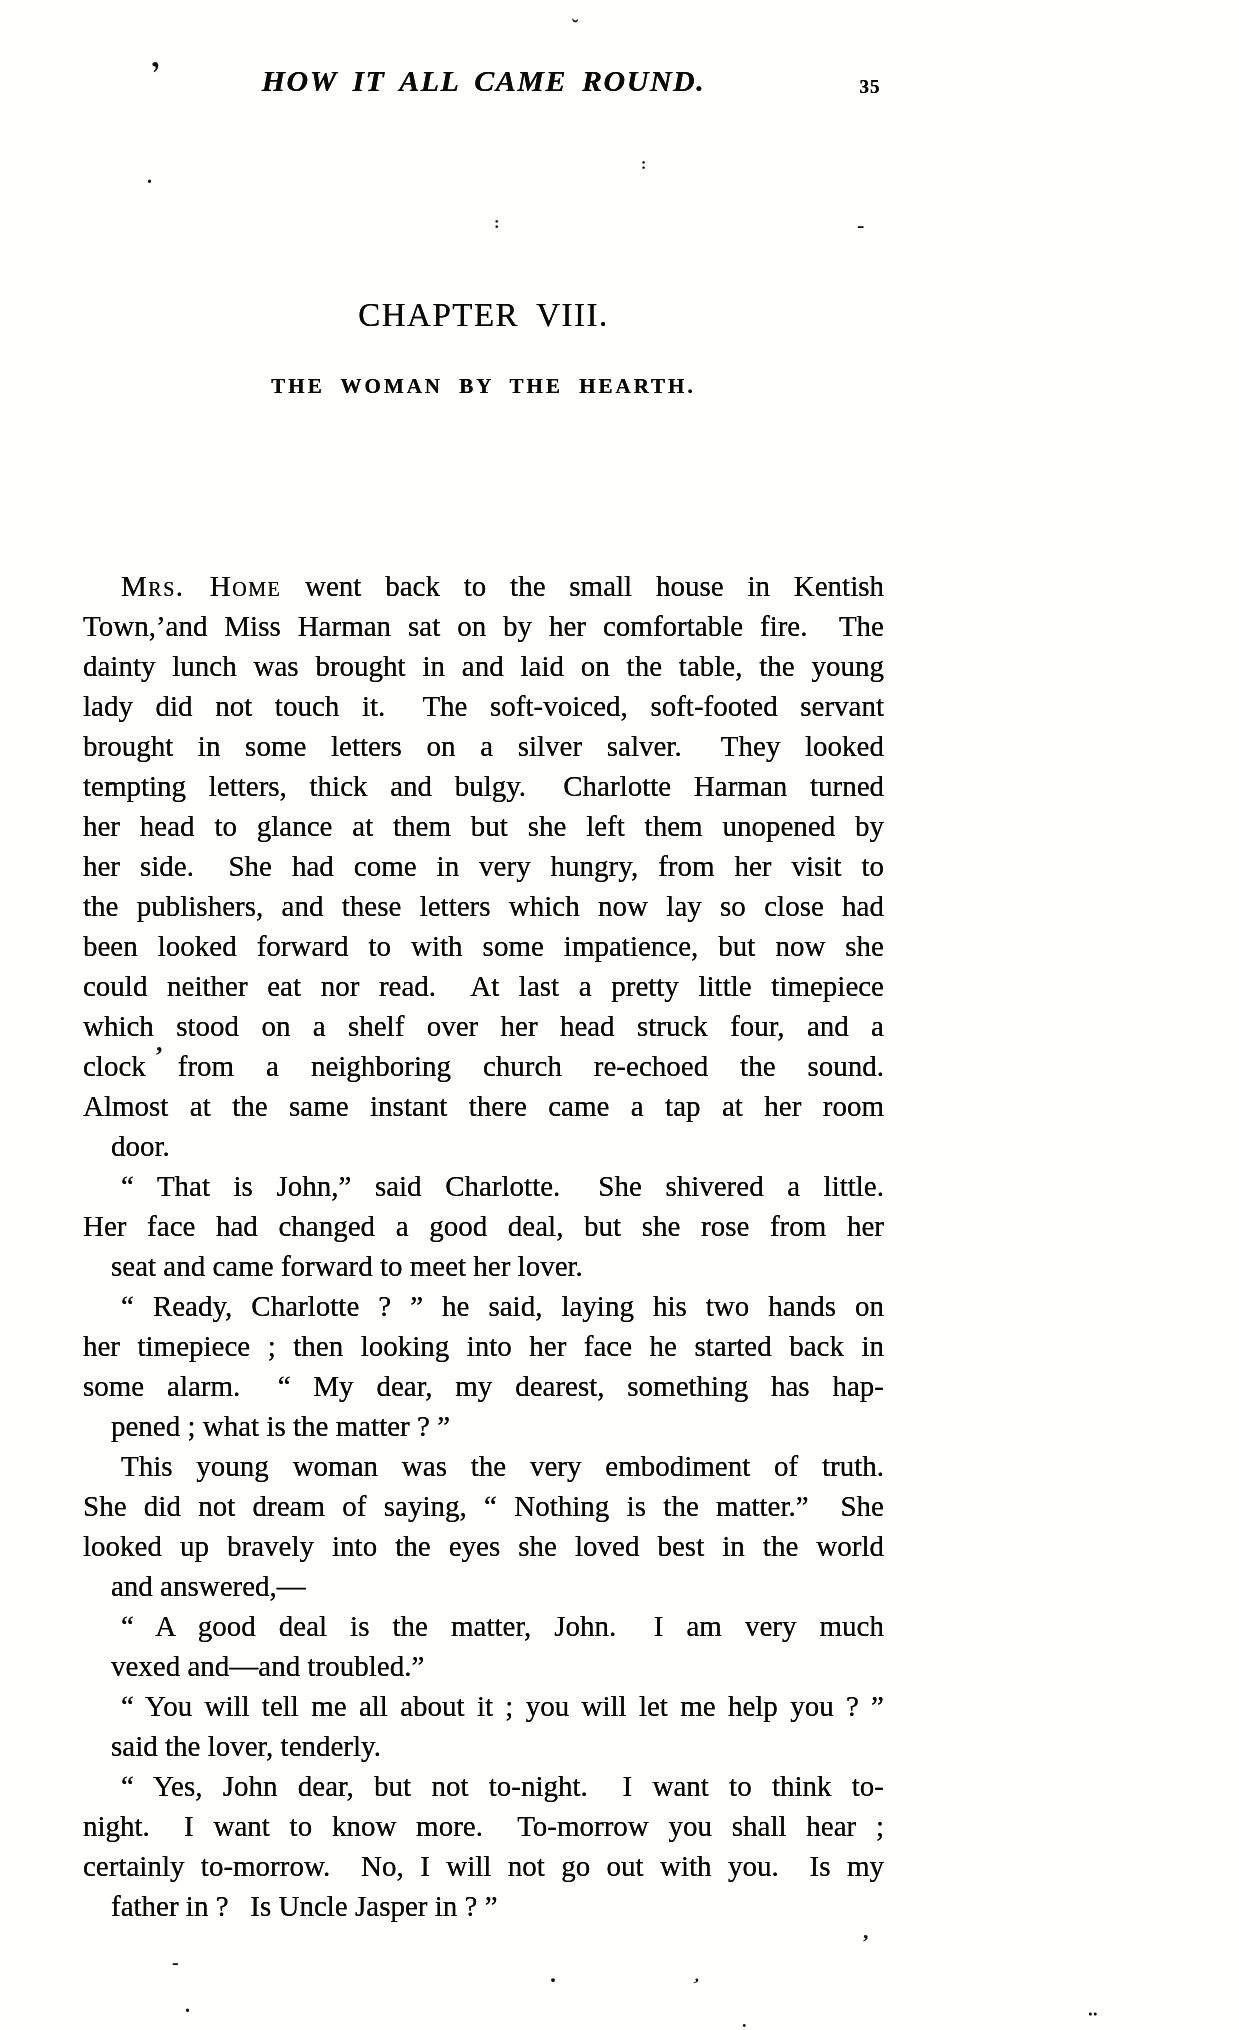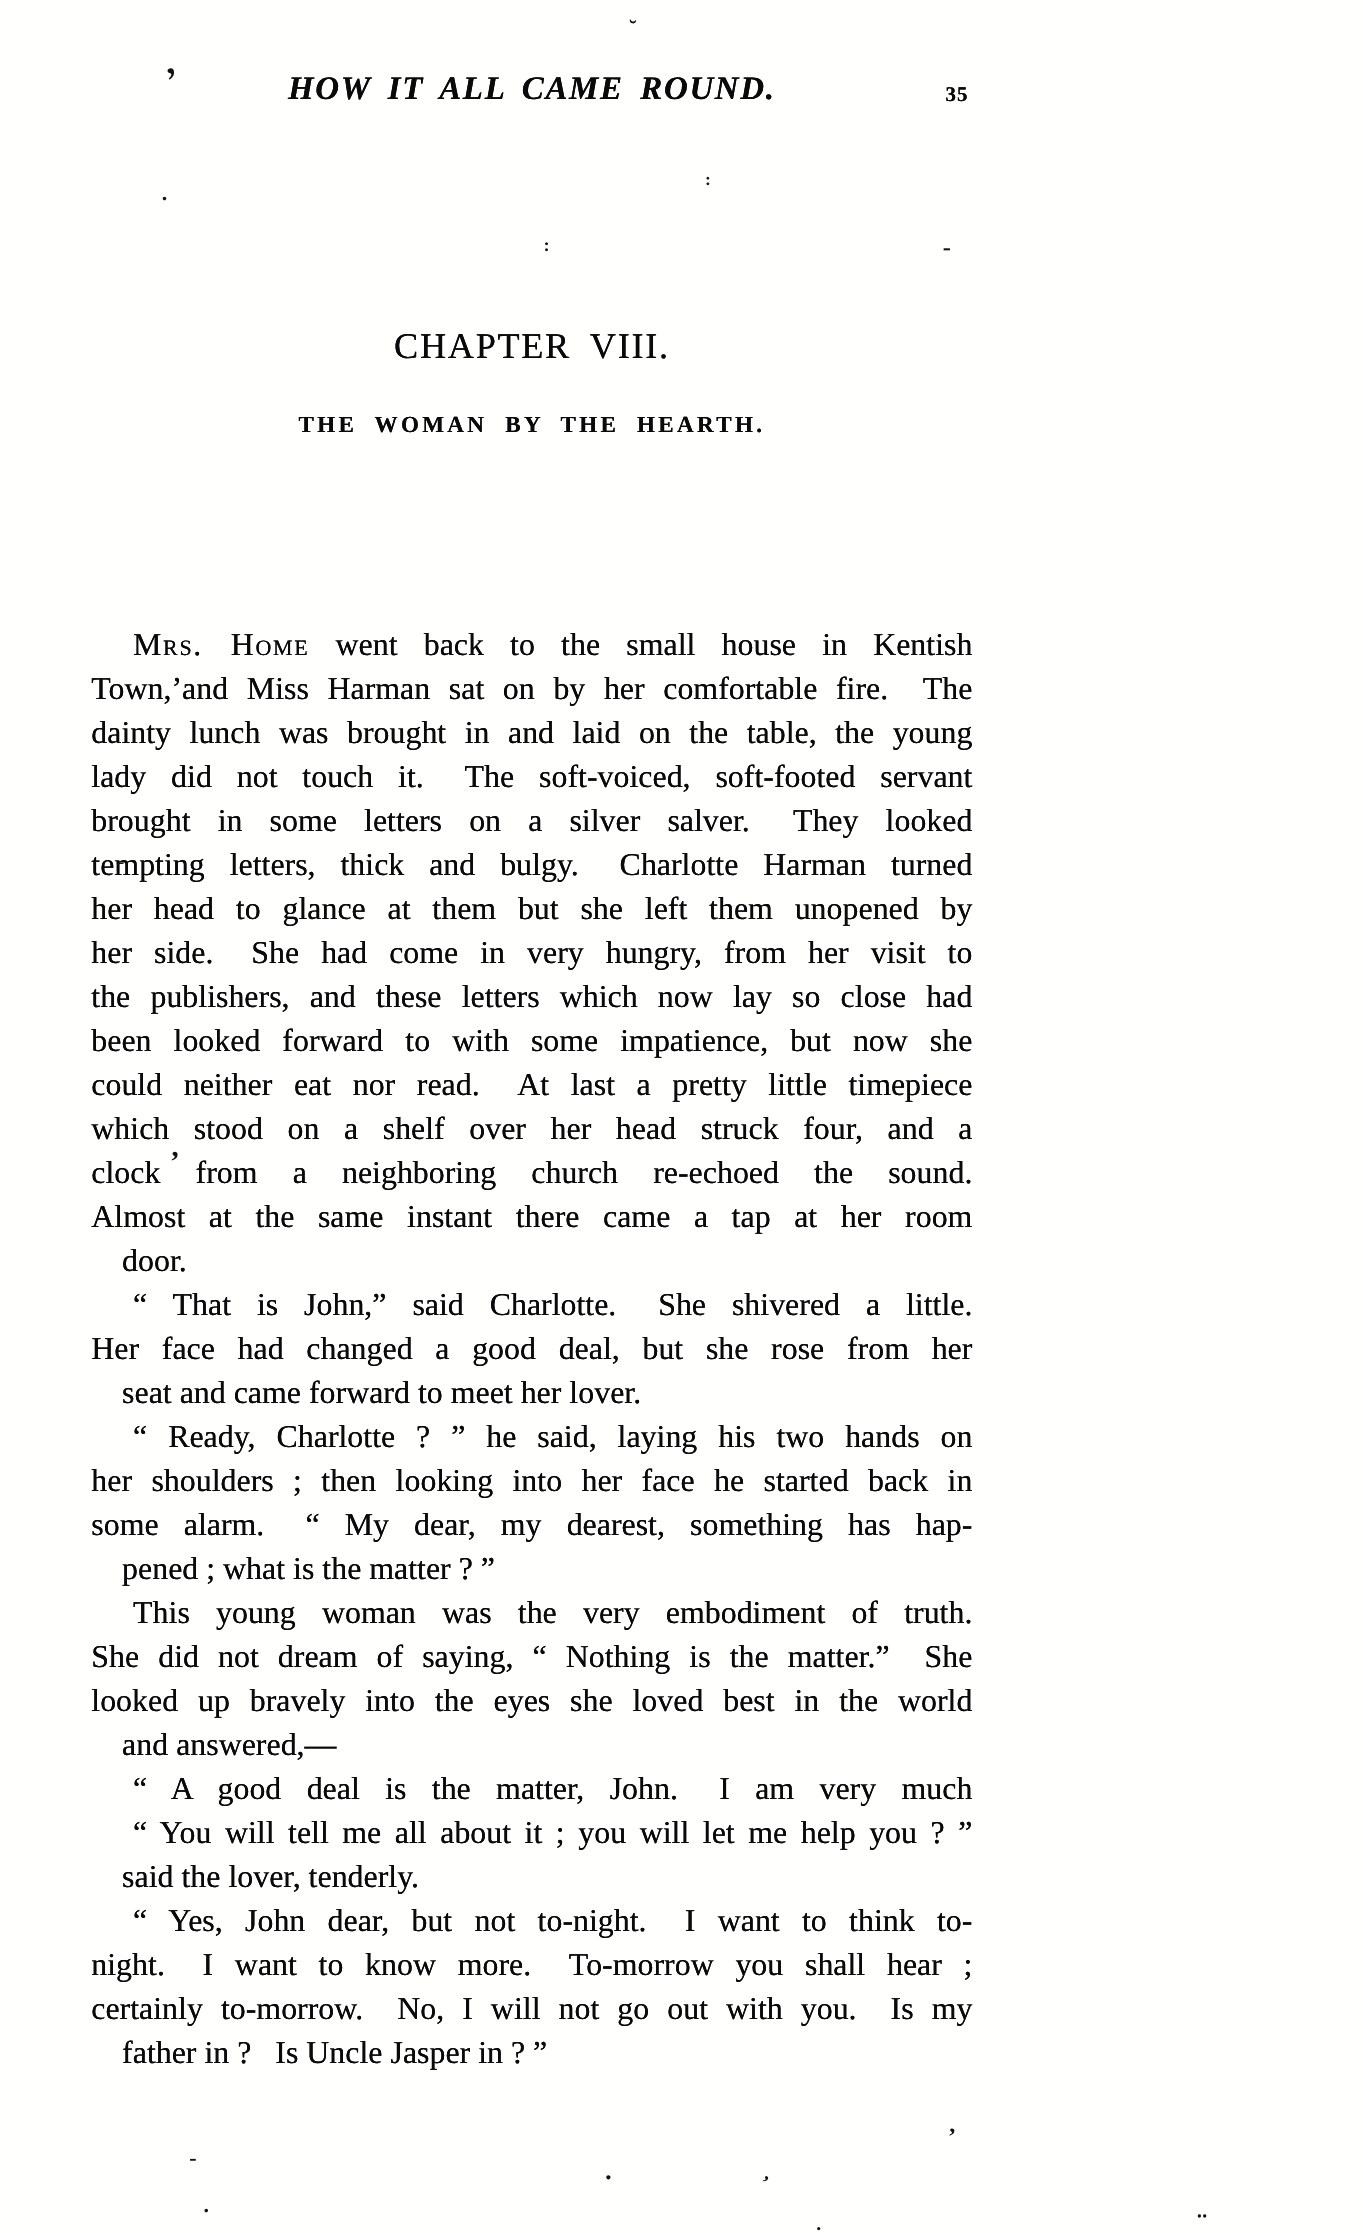--- a/index.html
+++ b/index.html
@@ -65,32 +65,33 @@
         <div class="line">Almost at the same instant there came a tap at her room</div>
         <div class="line last">door.</div>
       </div>
       <div class="para">
         <div class="line first">“ That is John,” said Charlotte.  She shivered a little.</div>
         <div class="line">Her face had changed a good deal, but she rose from her</div>
         <div class="line last">seat and came forward to meet her lover.</div>
       </div>
       <div class="para">
         <div class="line first">“ Ready, Charlotte ? ” he said, laying his two hands on</div>
-        <div class="line">her shoulders ; then looking into her face he started back in</div>
+        <div class="line">her timepiece ; then looking into her face he started back in</div>
         <div class="line">some alarm.  “ My dear, my dearest, something has hap-</div>
         <div class="line last">pened ; what is the matter ? ”</div>
       </div>
       <div class="para">
         <div class="line first">This young woman was the very embodiment of truth.</div>
         <div class="line">She did not dream of saying, “ Nothing is the matter.”  She</div>
         <div class="line">looked up bravely into the eyes she loved best in the world</div>
         <div class="line last">and answered,—</div>
       </div>
       <div class="para">
         <div class="line first">“ A good deal is the matter, John.  I am very much</div>
+        <div class="line last">vexed and—and troubled.”</div>
       </div>
       <div class="para">
         <div class="line first">“ You will tell me all about it ; you will let me help you ? ”</div>
         <div class="line last">said the lover, tenderly.</div>
       </div>
       <div class="para">
         <div class="line first">“ Yes, John dear, but not to-night.  I want to think to-</div>
         <div class="line">night.  I want to know more.  To-morrow you shall hear ;</div>
         <div class="line">certainly to-morrow.  No, I will not go out with you.  Is my</div>
         <div class="line last">father in ?  Is Uncle Jasper in ? ”</div>

